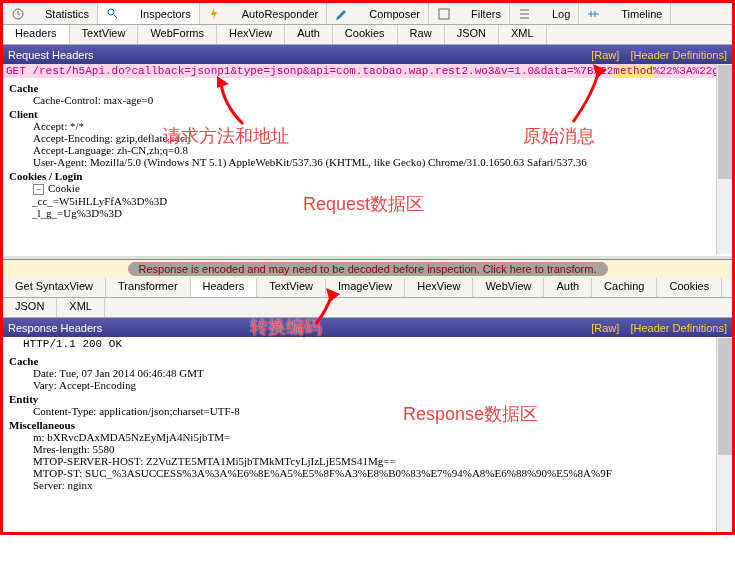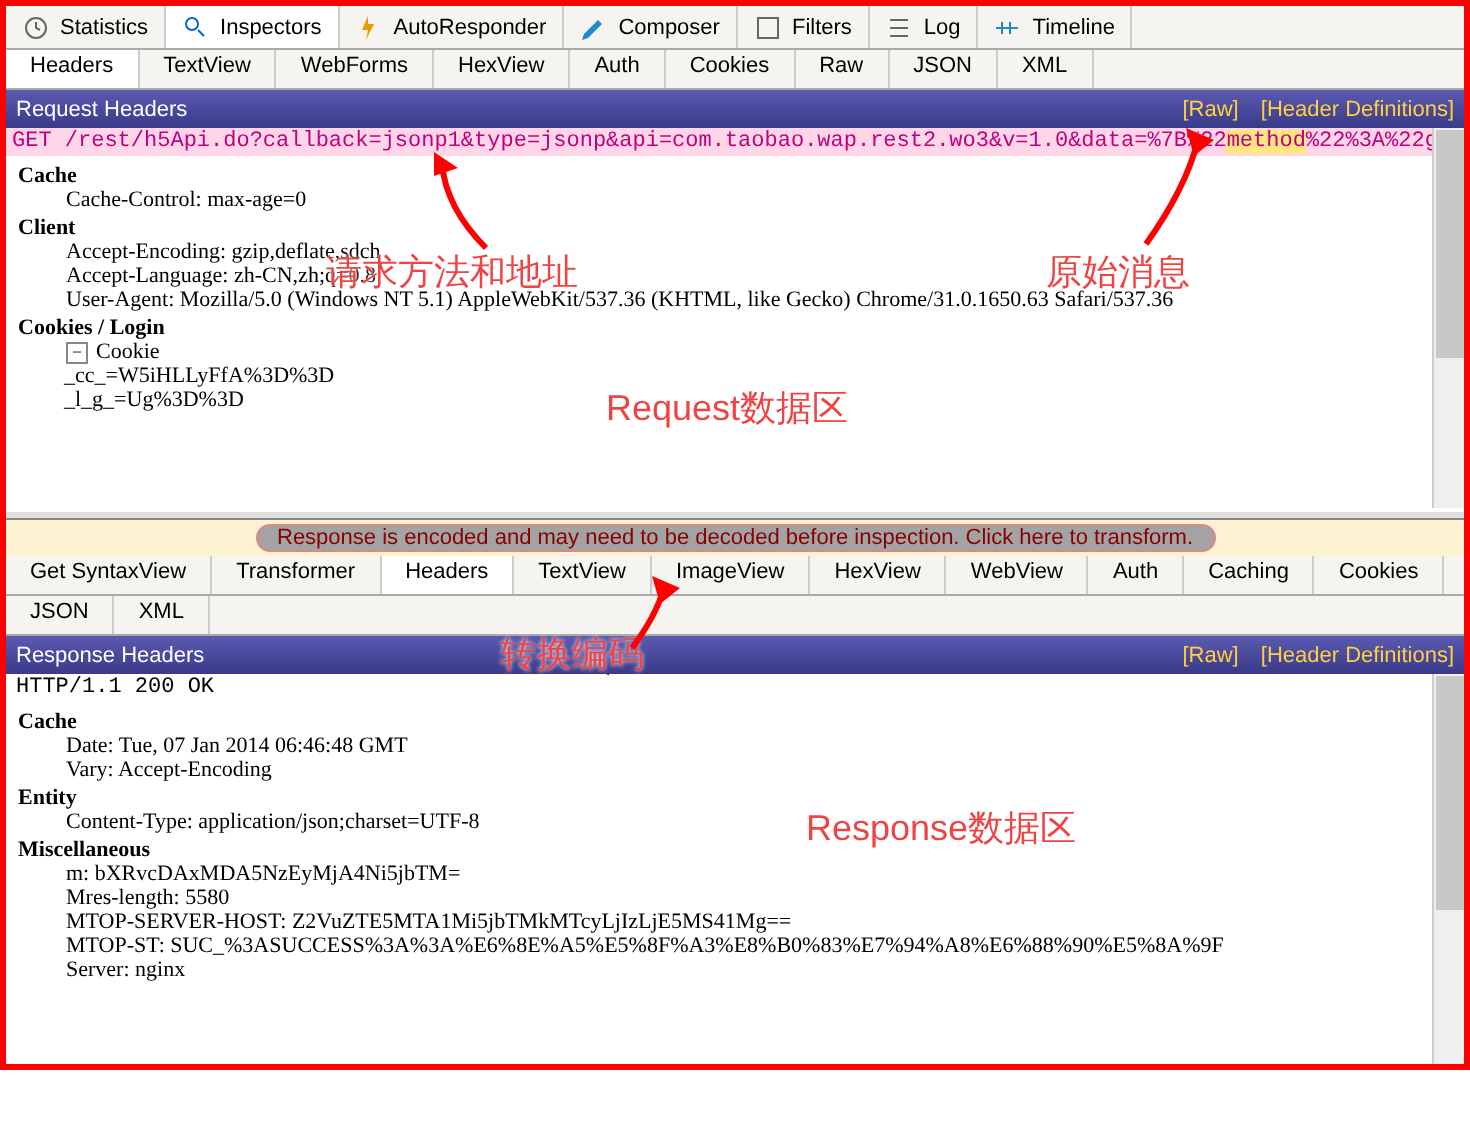--- a/index.html
+++ b/index.html
@@ -1,21 +1,21 @@
 <!DOCTYPE html>
 <html><head>
 <meta charset="utf-8">
 <style>
 * { margin:0; padding:0; box-sizing:border-box; }
 body { font-family:Tahoma,Arial,sans-serif; font-size:11px; width:735px; background:#fff; }
 .app { border:3px solid red; }
 
 
 .toptabs { display:flex; background:#f5f4f0; border-bottom:1px solid #aaa; height:22px; }
-.tt { display:flex; align-items:center; gap:5px; padding:2px 8px; border-right:1px solid #ccc; cursor:pointer; }
+.tt { display:flex; align-items:center; gap:20px; padding:2px 8px; border-right:1px solid #ccc; cursor:pointer; }
 .tt.active { background:#fff; }
 .tt-icon { display:inline-block; width:14px; height:14px; }
 .subtabs { display:flex; background:#f5f4f0; border-bottom:1px solid #aaa; height:20px; flex-wrap:wrap; }
 .st { padding:2px 12px; border-right:1px solid #ccc; cursor:pointer; }
 .st.active { background:#fff; font-weight:normal; }
 
 
 .secbar { background:#3a3a8a; background:linear-gradient(#5a5ab0,#3a3a8a); color:#fff; padding:2px 5px; display:flex; align-items:center; height:19px;gap:15px; }
 .secbar .right { margin-left:auto; }
 .rawlink { color:#ffd040; text-decoration:none; margin-right:8px; }
@@ -33,21 +33,21 @@
 
 .scrollbar-v { position:absolute; right:0; top:0; width:16px; height:100%; background:#efefef; border-left:1px solid #ccc; }
 .scrollbar-v .thumb { background:#c8c8c8; width:14px; margin:1px; height:60%; }
 
 
 .split { height:6px; background:#e0e0e0; border-top:2px solid #fff; border-bottom:1px solid #888; }
 
 
 .warnbar { background:#fdf3d3; text-align:center; padding:2px; }
 .warnmsg { display:inline-block; background:#a3a3a3; border:1px solid #d88; border-radius:9px; padding:0 10px; color:#800; font-size:11px; }
-.statusline { font-family:"Courier New",monospace; font-size:11px; padding:1px 5px; }
+.statusline { font-family:"Courier New",monospace; font-size:11px; padding:1px 20px; }
 
 
 .anno { position:absolute; color:#ef4444; font-size:18px; font-family:"Microsoft YaHei",Arial; font-weight:normal; pointer-events:none; text-shadow:0 0 2px #fff; }
 .arrow { position:absolute; pointer-events:none; }
 .arrowline { stroke:red; stroke-width:3; fill:none; }
 .arrowhead { fill:red; }
 
 </style>
 </head>
 <body>
@@ -120,20 +120,21 @@
       <a class="hdrdef">[Header Definitions]</a>
     </span>
   </div>
 
   <div class="scrollpane" style="height:190px;">
     <div class="reqline"><span>GET /rest/h5Api.do?callback=jsonp1&amp;type=jsonp&amp;api=com.taobao.wap.rest2.wo3&amp;v=1.0&amp;data=%7B%22</span><span class="hl">method</span><span>%22%3A%22getHomeInfo%:</span></div>
     <div class="treebody">
       <div class="grp">Cache</div>
       <div class="itm">Cache-Control: max-age=0</div>
       <div class="grp">Client</div>
+      <div class="itm">Accept: */*</div>
       <div class="itm">Accept-Encoding: gzip,deflate,sdch</div>
       <div class="itm">Accept-Language: zh-CN,zh;q=0.8</div>
       <div class="itm">User-Agent: Mozilla/5.0 (Windows NT 5.1) AppleWebKit/537.36 (KHTML, like Gecko) Chrome/31.0.1650.63 Safari/537.36</div>
       <div class="grp">Cookies / Login</div>
       <div class="itm"><span class="exp">−</span><span>Cookie</span></div>
       <div class="itm2">_cc_=W5iHLLyFfA%3D%3D</div>
       <div class="itm2">_l_g_=Ug%3D%3D</div>
     </div>
     <div class="scrollbar-v">
         <div class="thumb"></div>

